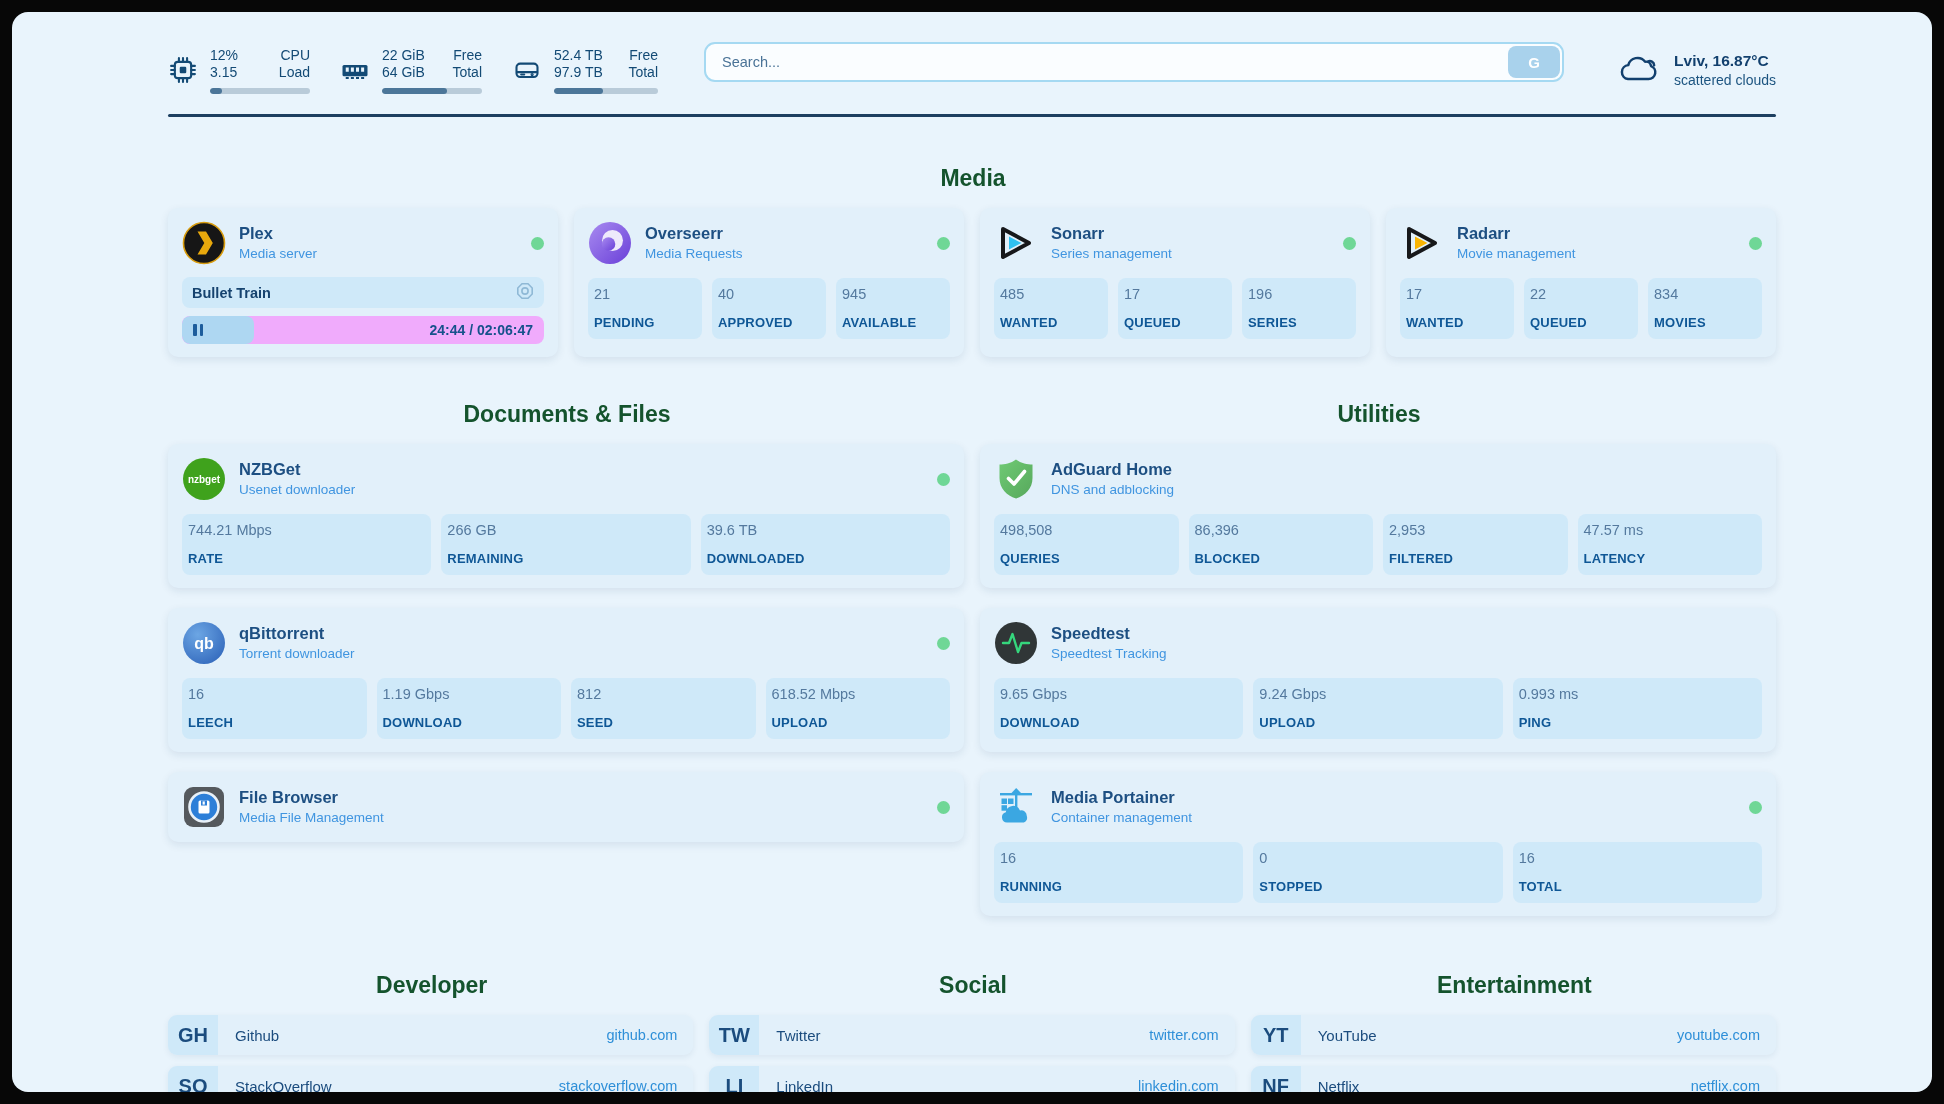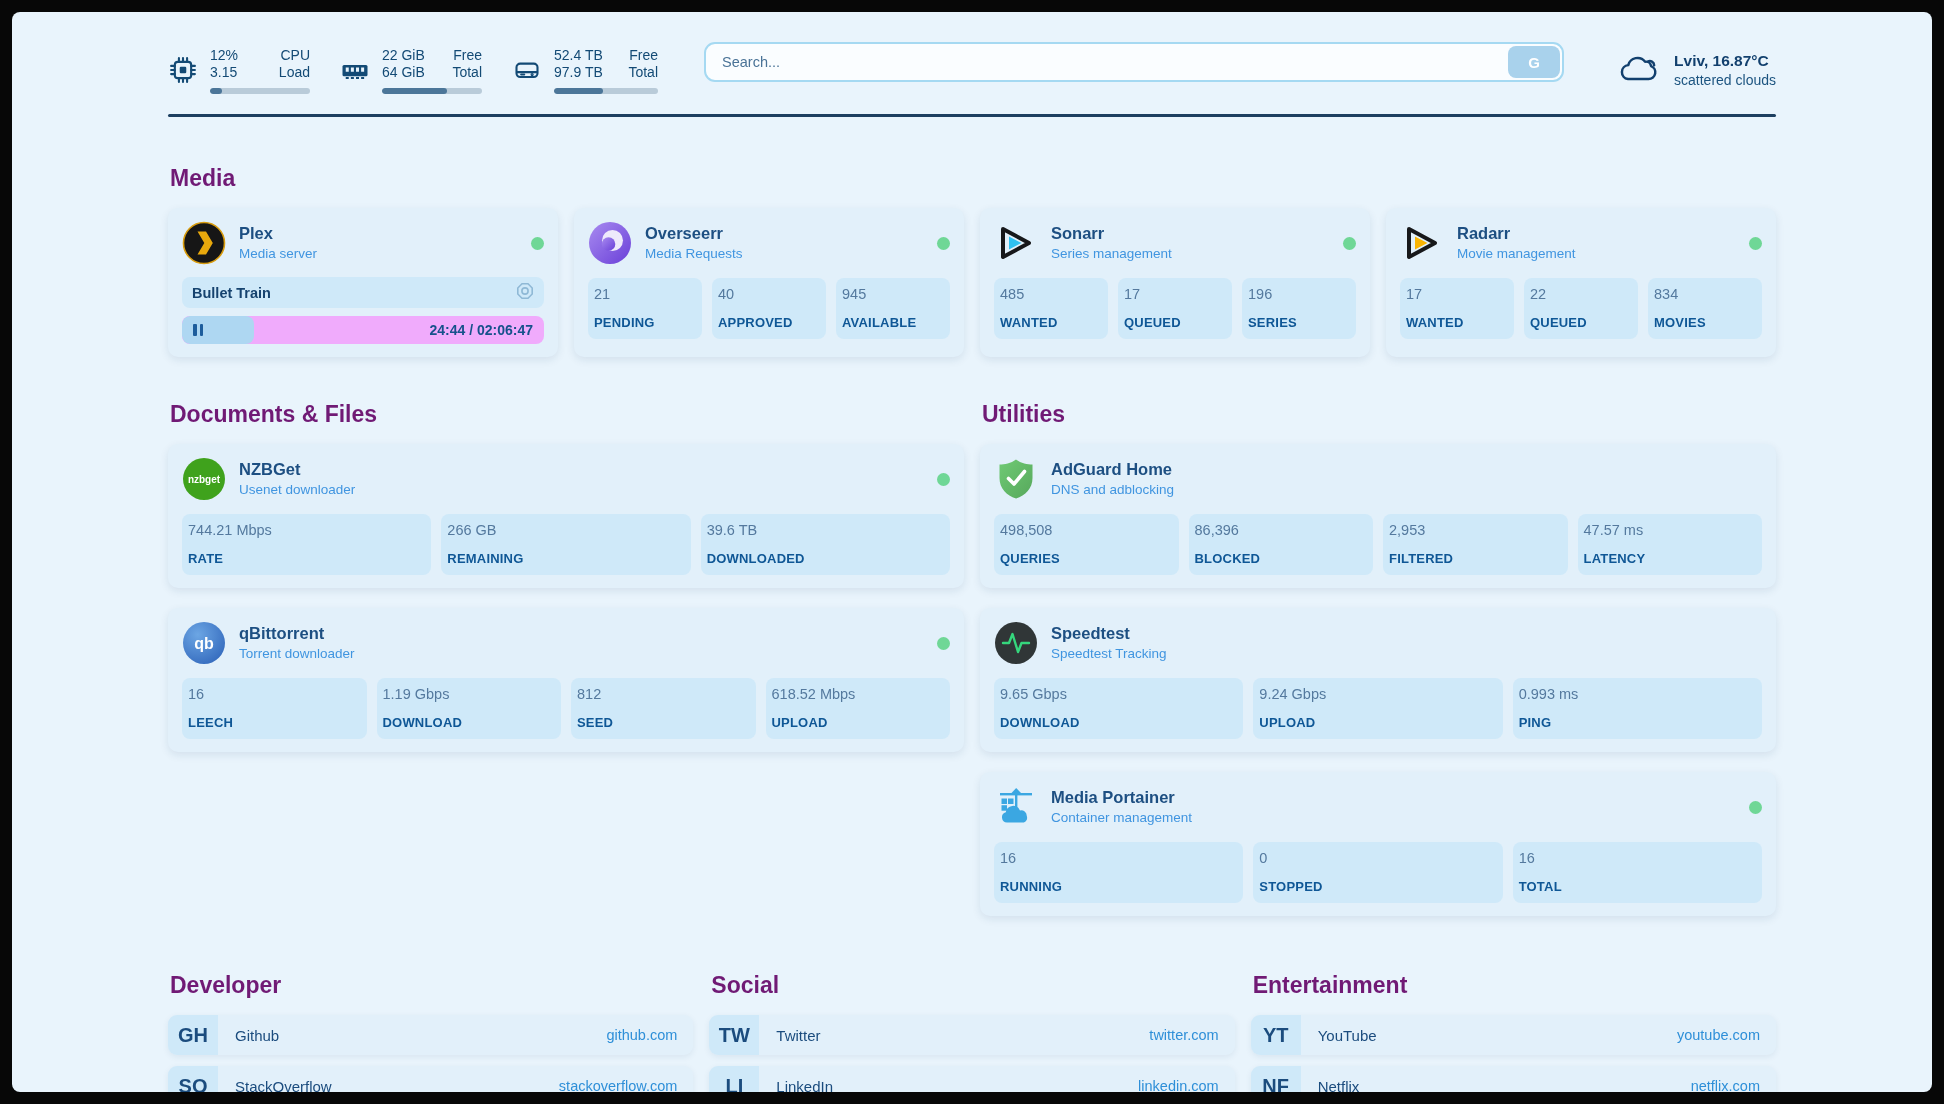--- a/index.html
+++ b/index.html
@@ -3,21 +3,21 @@
 <meta charset="utf-8">
 <style>
   html,body{margin:0;padding:0;}
   body{
     width:1944px;height:1104px;position:relative;
     background:#070707;
     font-family:"Liberation Sans",sans-serif;
     -webkit-font-smoothing:antialiased;
   }
   .page{
-    position:absolute;inset:12px;border-radius:8px;
+    position:absolute;inset:12px;border-radius:16px;
     background:#e9f4fc;overflow:hidden;
     padding:26px 156px 40px;box-sizing:border-box;
   }
   
   .topbar{display:flex;align-items:center;height:64px;}
   .hstats{display:flex;align-items:center;gap:30px;}
   .hstat{display:flex;align-items:center;gap:12px;}
   .hstat-icon{width:30px;height:30px;display:flex;align-items:center;justify-content:center;}
   .hstat-body{width:100px;}
   .hstat-cols{display:flex;justify-content:space-between;color:#134a75;font-size:14px;font-weight:500;line-height:1.25;}
@@ -36,21 +36,21 @@
     position:absolute;right:4px;top:4px;bottom:4px;width:52px;border:none;border-radius:8px;
     background:#a9d2ec;color:#ffffff;font-size:15px;font-weight:700;cursor:pointer;
     display:flex;align-items:center;justify-content:center;font-family:"Liberation Sans",sans-serif;
   }
   .weather{display:flex;align-items:center;gap:12px;}
   .weather-text{line-height:1.3;}
   .weather-loc{font-size:15.5px;font-weight:600;color:#12406e;}
   .weather-cond{font-size:14px;color:#1c5480;}
   .divider{height:3px;background:#1d3f60;border-radius:2px;margin-top:12px;}
   
-  .section-title{font-size:23px;font-weight:600;color:#701a75;margin:0 0 16px 2px;}
+  .section-title{font-size:23px;font-weight:600;color:#14532d;margin:0 0 16px 2px;text-align:center;}
   .media-section{margin-top:48px;}
   .media-grid{display:grid;grid-template-columns:repeat(4,1fr);gap:16px;align-items:stretch;}
   .two-col{display:grid;grid-template-columns:1fr 1fr;gap:16px;margin-top:44px;align-items:start;}
   .cards{display:flex;flex-direction:column;gap:20px;}
   
   .card{
     background:#e2f0fa;border-radius:10px;padding:13px 14px;
     box-shadow:0 3px 9px rgba(21,61,96,.10);
   }
   .card-head{display:flex;align-items:center;gap:13px;}
@@ -410,20 +410,38 @@
               <div class="stat-value">812</div>
               <div class="stat-label">SEED</div>
             </div>
             <div class="stat-tile">
               <div class="stat-value">618.52 Mbps</div>
               <div class="stat-label">UPLOAD</div>
             </div>
           </div>
         </div>
 
+        <div class="card">
+          <div class="card-head">
+            <span class="app-icon">
+              <svg width="44" height="44" viewBox="0 0 44 44">
+                <rect x="2" y="2" width="40" height="40" rx="9" fill="#55595d"></rect>
+                <circle cx="22" cy="22" r="14.5" fill="#2d7fd8" stroke="#e9f1f8" stroke-width="2.6"></circle>
+                <rect x="16.5" y="15.5" width="11" height="13" rx="1.5" fill="#ffffff"></rect>
+                <rect x="19" y="15.5" width="6" height="5" fill="#2d7fd8"></rect>
+                <rect x="20.6" y="16.4" width="2.2" height="3.2" fill="#ffffff"></rect>
+              </svg>
+            </span>
+            <div class="app-meta">
+              <div class="app-name">File Browser</div>
+              <div class="app-sub">Media File Management</div>
+            </div>
+            <span class="status-dot"></span>
+          </div>
+        </div>
       </div>
     </div>
 
     <div>
       <h2 class="section-title">Utilities</h2>
       <div class="cards">
 
         <div class="card">
           <div class="card-head">
             <span class="app-icon">

